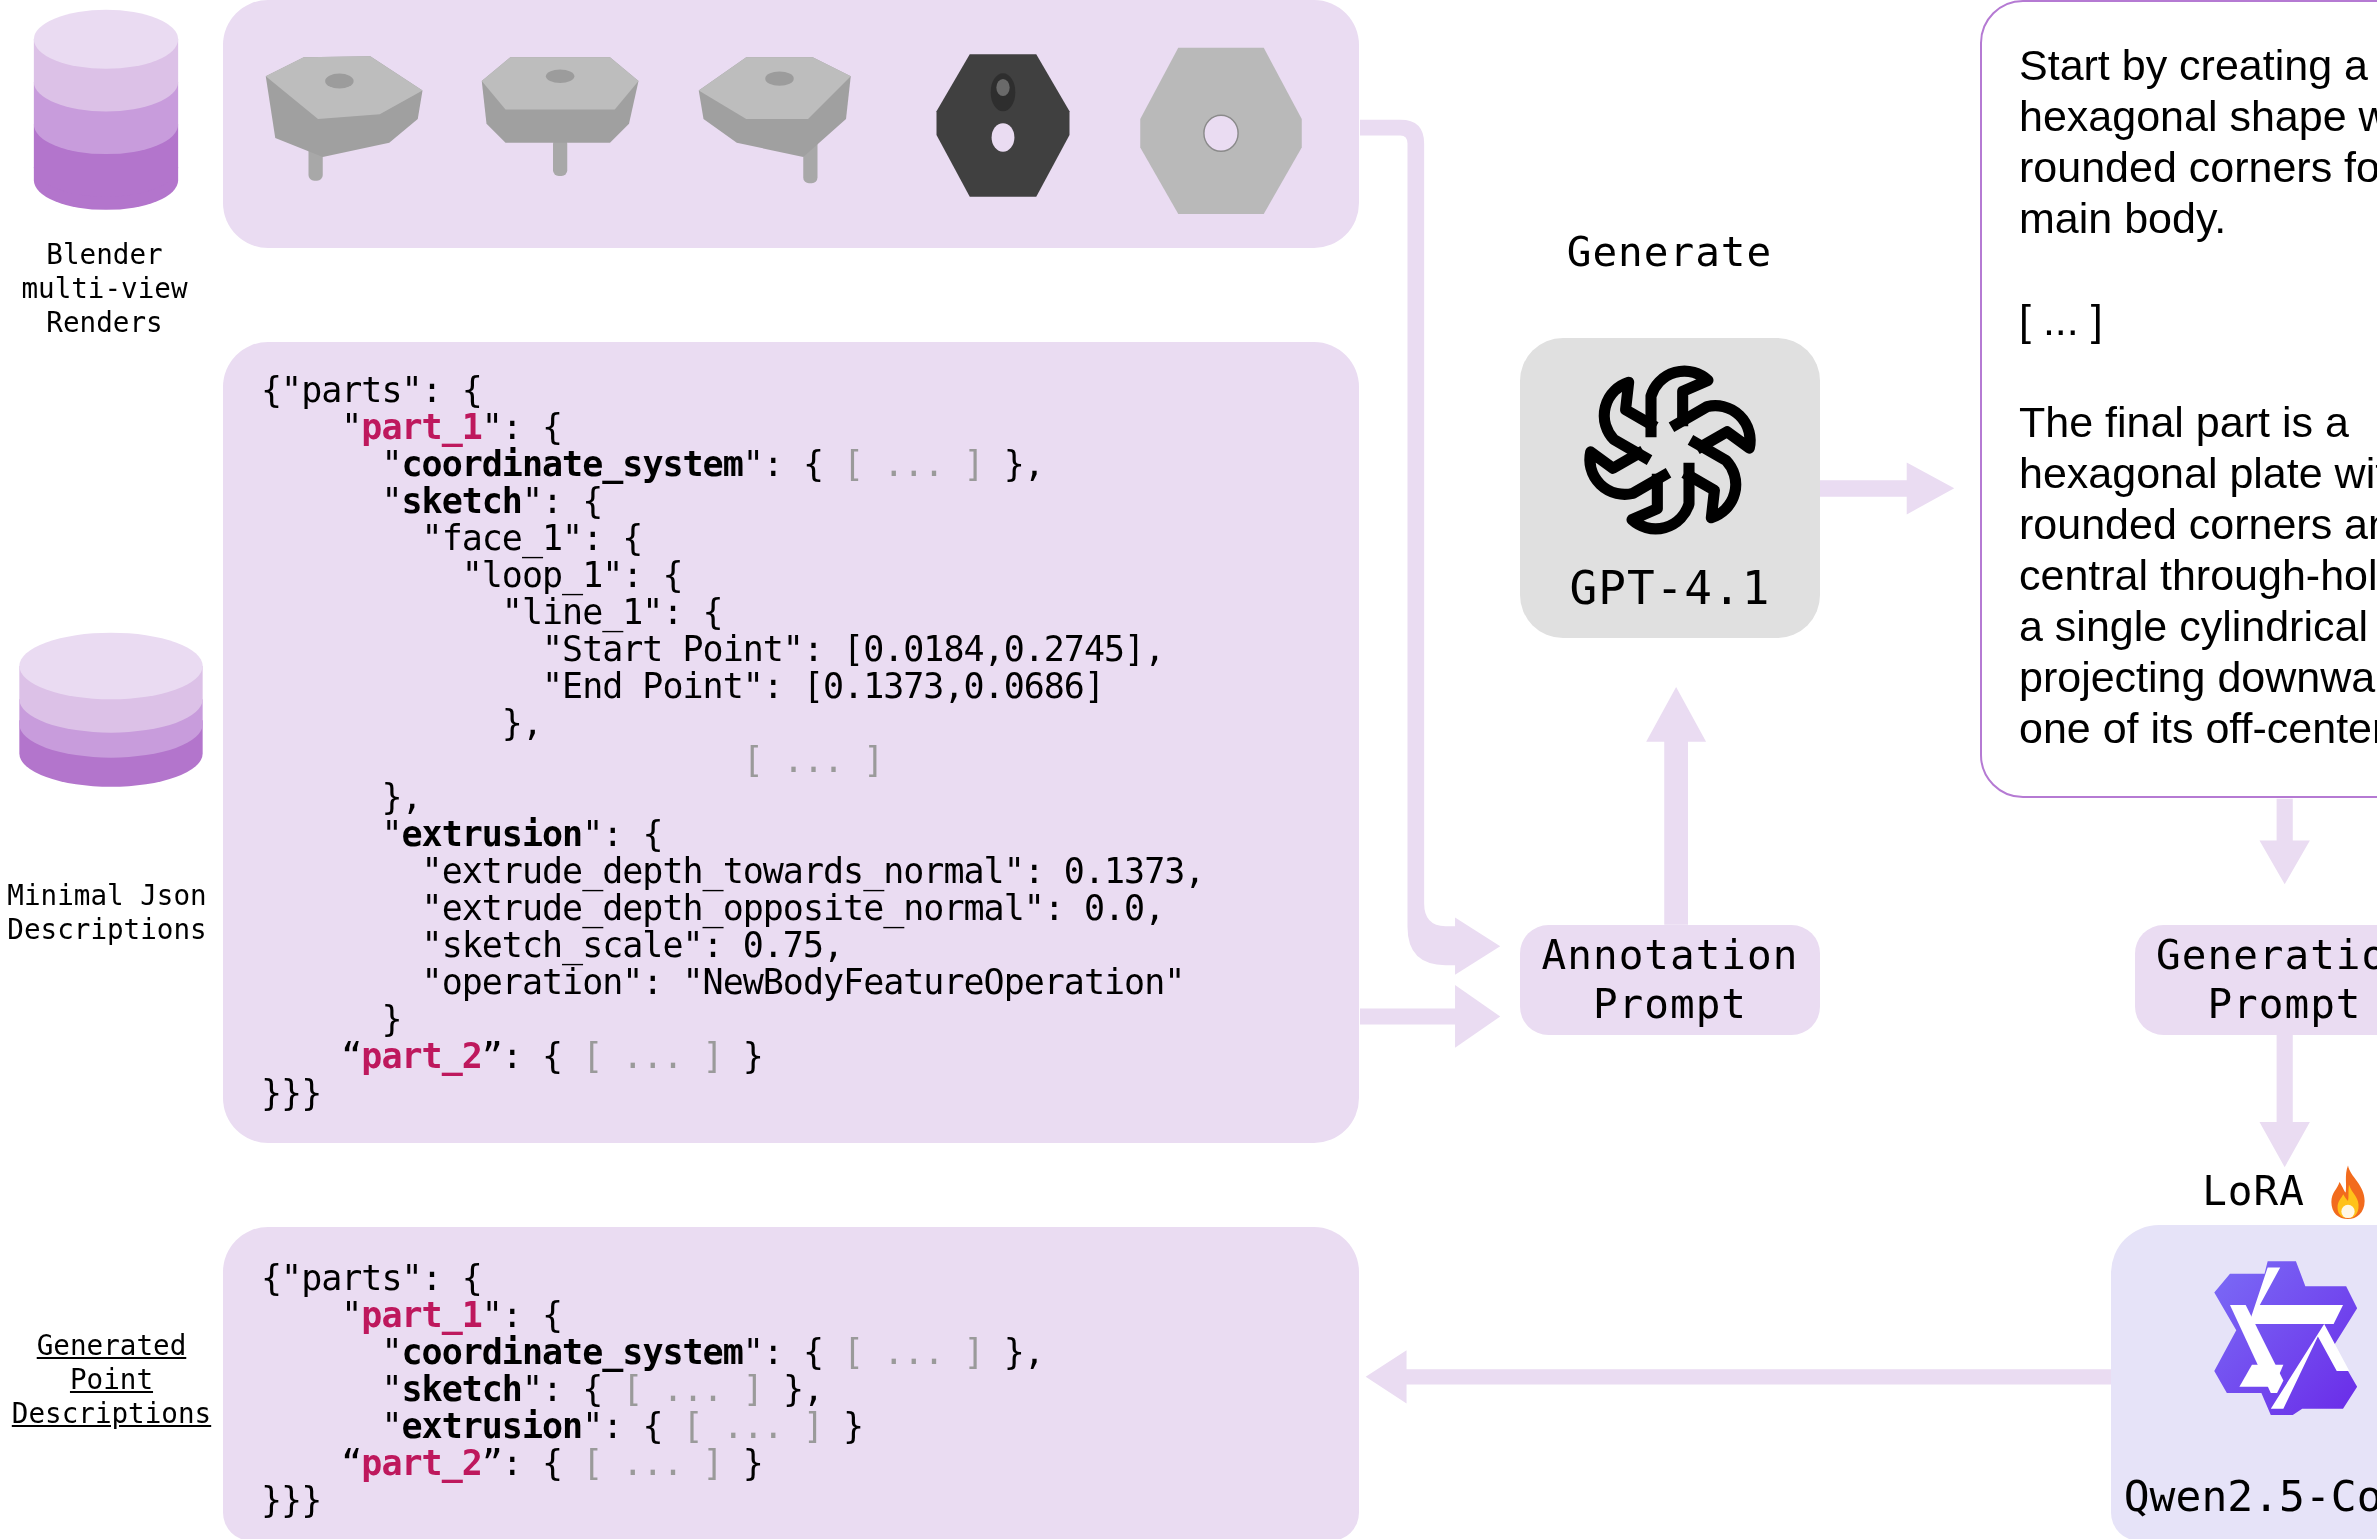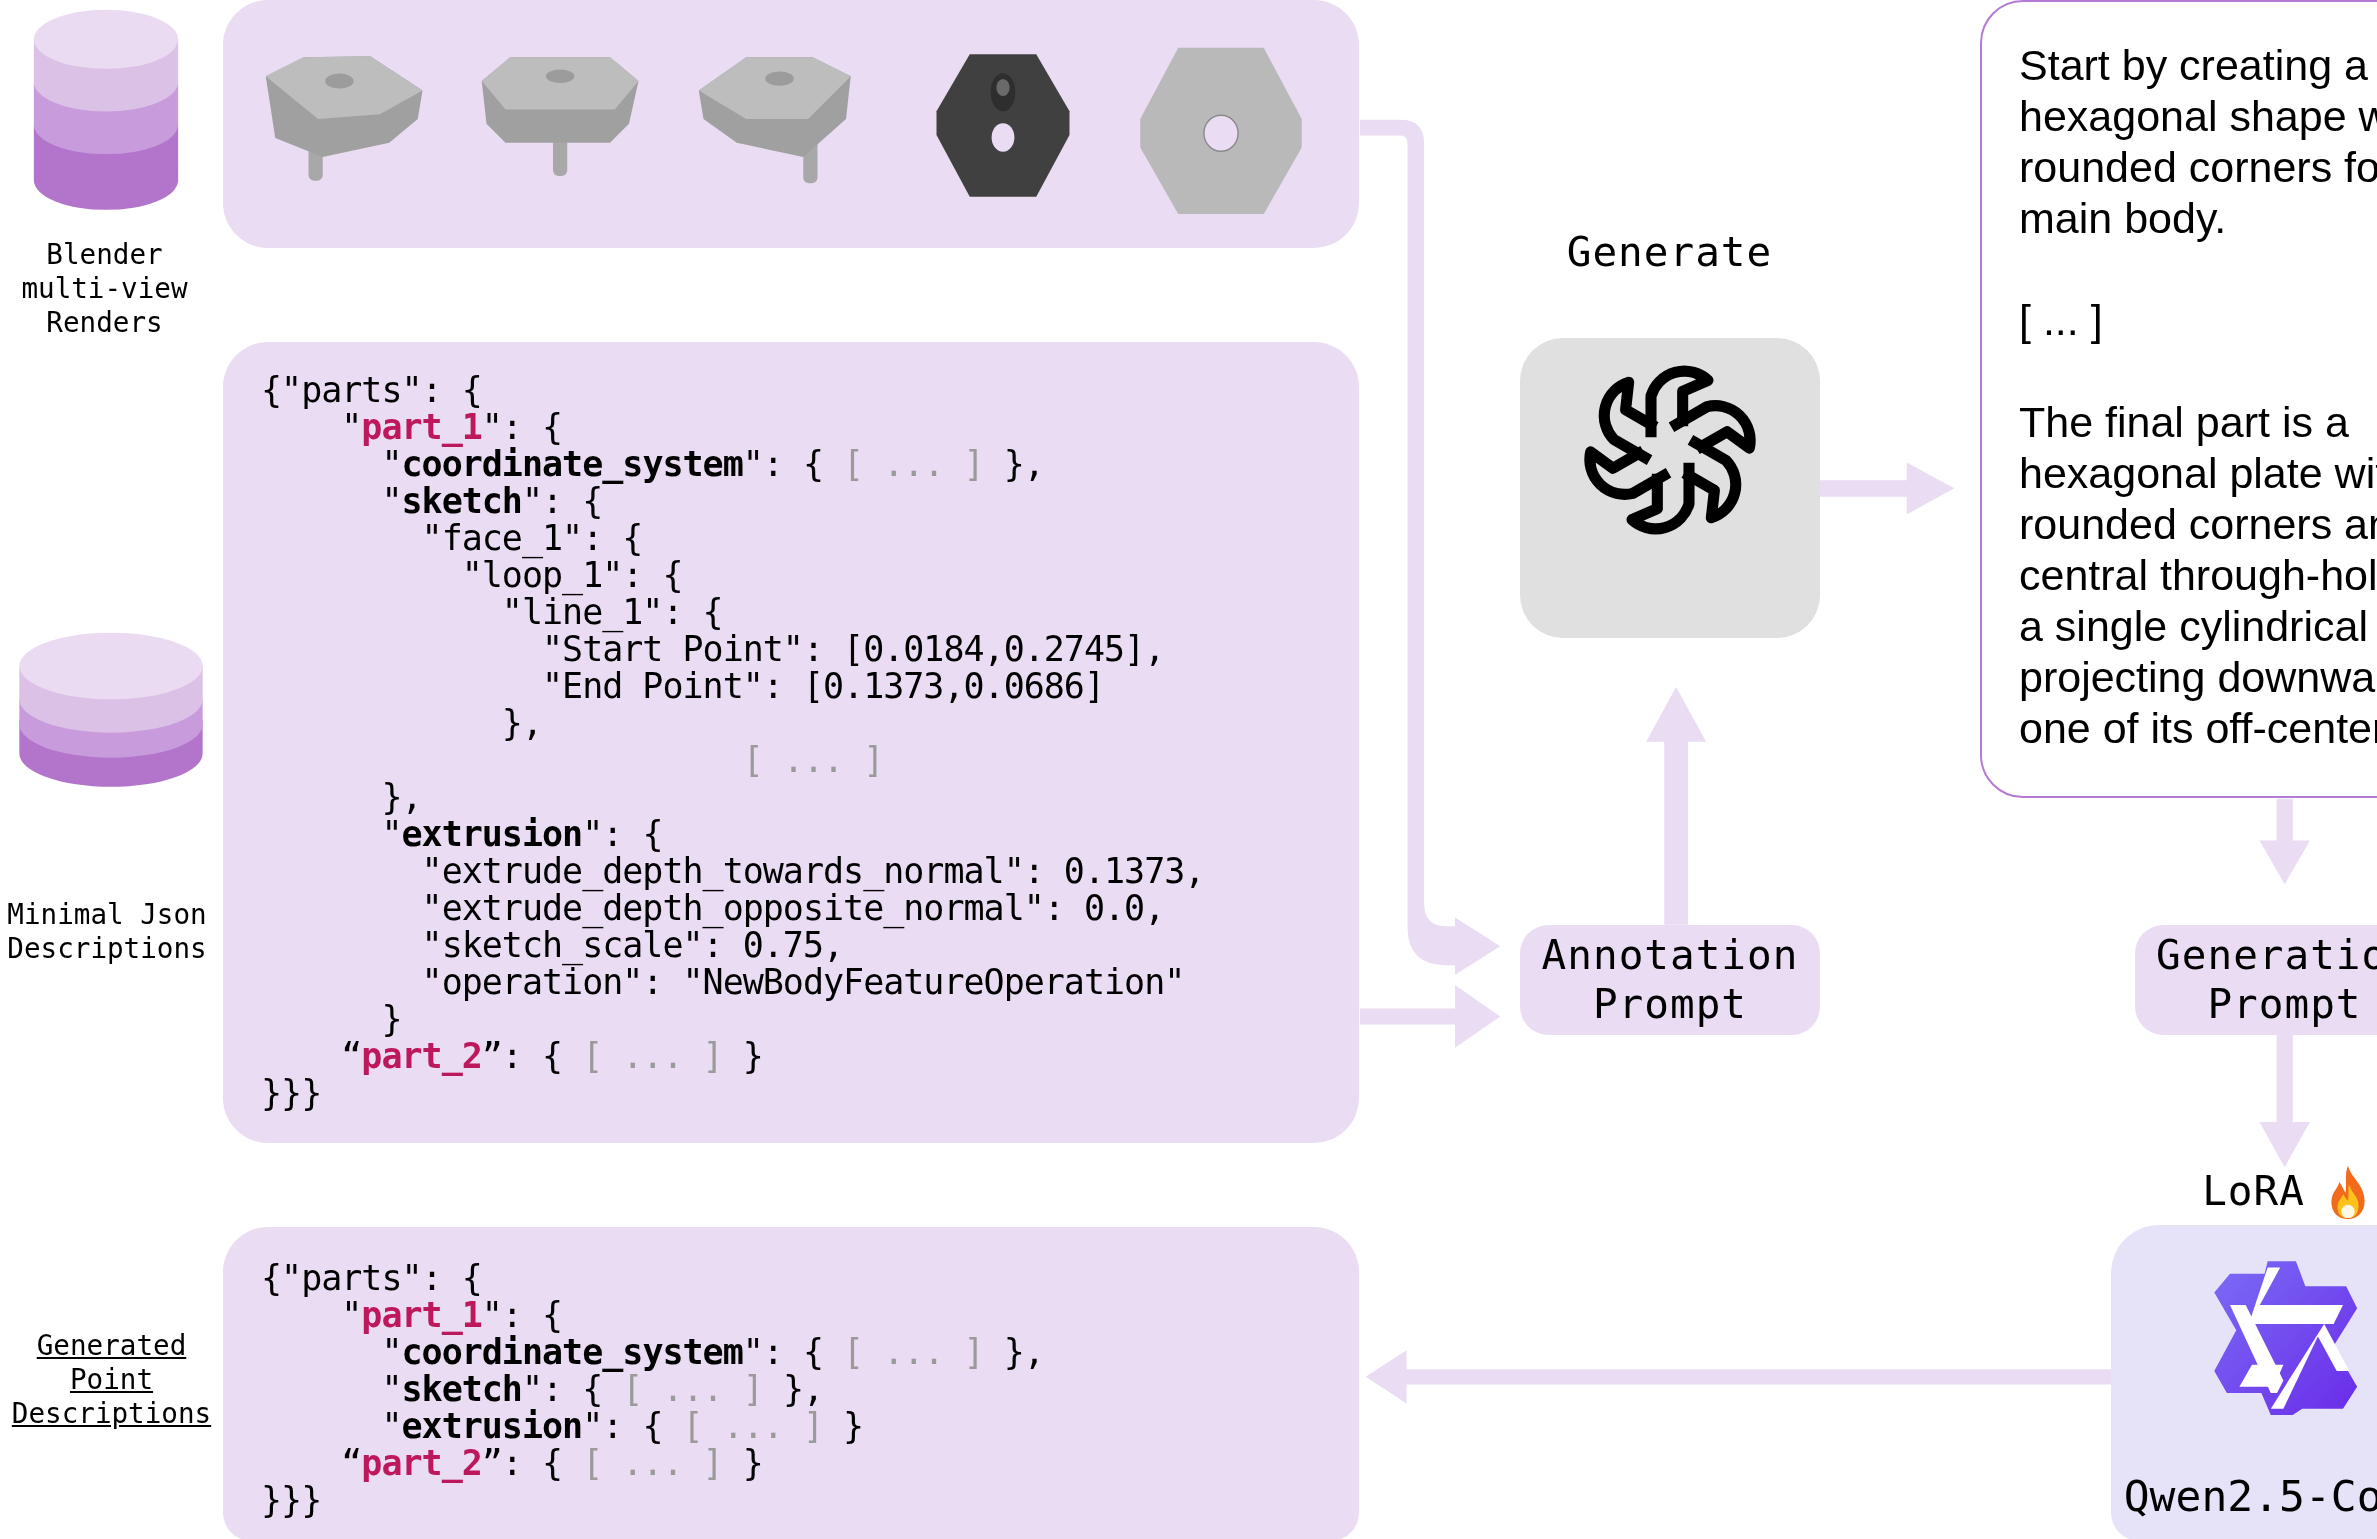--- a/index.html
+++ b/index.html
@@ -53,21 +53,21 @@
   <div>multi-view</div>
   <div>Renders</div>
 </div>
 
 <svg width="114" height="95" viewBox="0 0 240 200" style="left:10.5px; top:618px; width:200px; height:171px;">
   <path d="M10,160 L10,160 A110,40 0 0 0 230,160 L230,120 L10,120 Z" fill="#B375CC"></path>
   <path d="M10,95 L10,125 A110,40 0 0 0 230,125 L230,95 Z" fill="#C89CDC"></path>
   <path d="M10,55 L10,95 A110,40 0 0 0 230,95 L230,55 Z" fill="#DCC1E7"></path>
   <ellipse cx="120" cy="55" rx="110" ry="40" fill="#EADBF2"></ellipse>
 </svg>
-<div class="abs label" style="left:0; top:898px; width:214px;">
+<div class="abs label" style="left:0; top:879px; width:214px;">
   <div>Minimal Json</div>
   <div>Descriptions</div>
 </div>
 
 <div class="abs label" style="left:0; top:1329px; width:223px;text-decoration:underline;">
   <div>Generated</div>
   <div>Point</div>
   <div>Descriptions</div>
 </div>
 
@@ -124,20 +124,21 @@
       <g id="petal">
         <path d="M-12,-8 L-12,-34 A22,22 0 0 1 24,-44 L8,-37 L8,-15"></path>
       </g>
       <use href="#petal" transform="rotate(60)"></use>
       <use href="#petal" transform="rotate(120)"></use>
       <use href="#petal" transform="rotate(180)"></use>
       <use href="#petal" transform="rotate(240)"></use>
       <use href="#petal" transform="rotate(300)"></use>
     </g>
   </svg>
+  <div class="boxlabel" style="position:absolute; left:0; right:0; top:226px; font-size:46px;">GPT-4.1</div>
 </div>
 
 <div class="prompt" style="left:1520px; top:925px; width:300px; height:110px;">
   <div class="boxlabel">
     <div>Annotation</div>
     <div>Prompt</div>
   </div>
 </div>
 
 <div class="abs" style="left:1980px; top:0; width:608px; height:798px; border:2.4px solid #B57AD3; border-radius:43px; box-sizing:border-box; background:#fff;">

